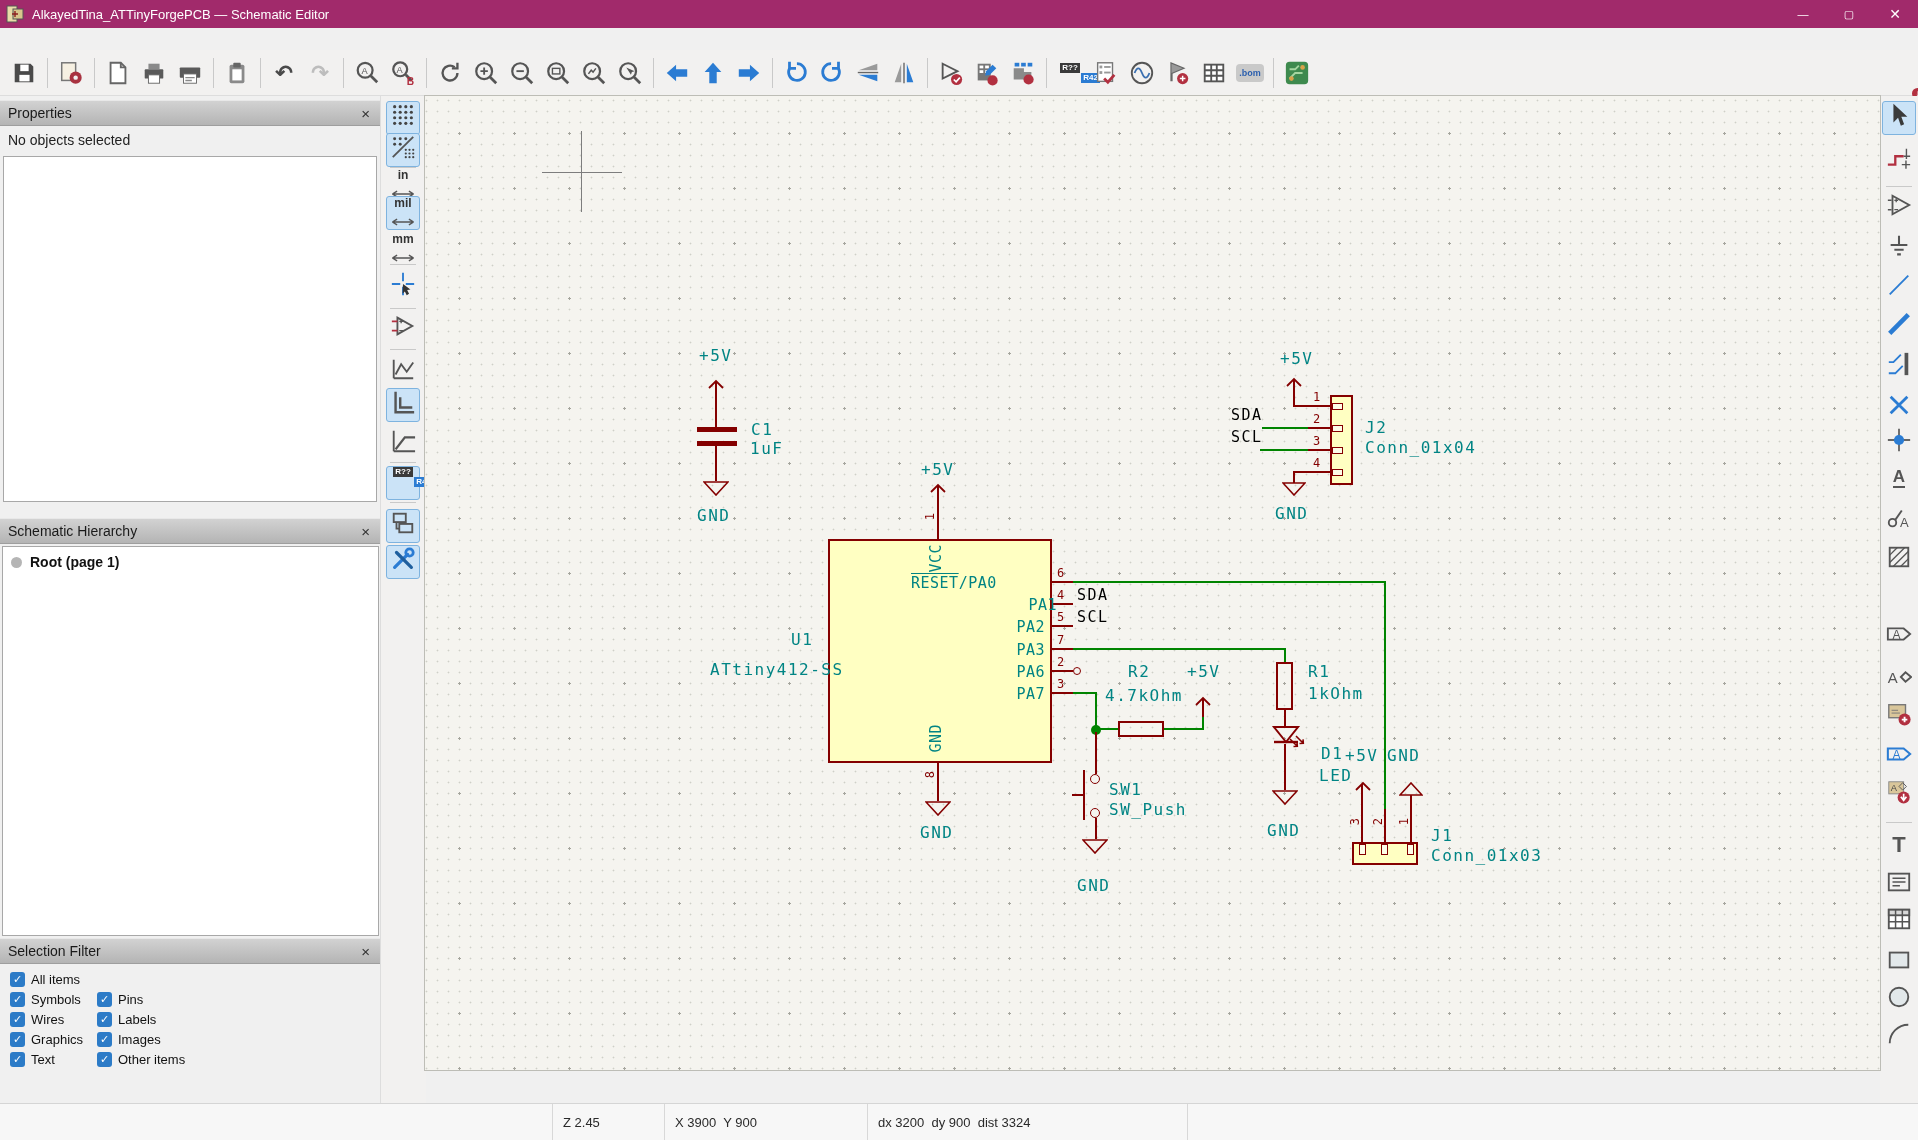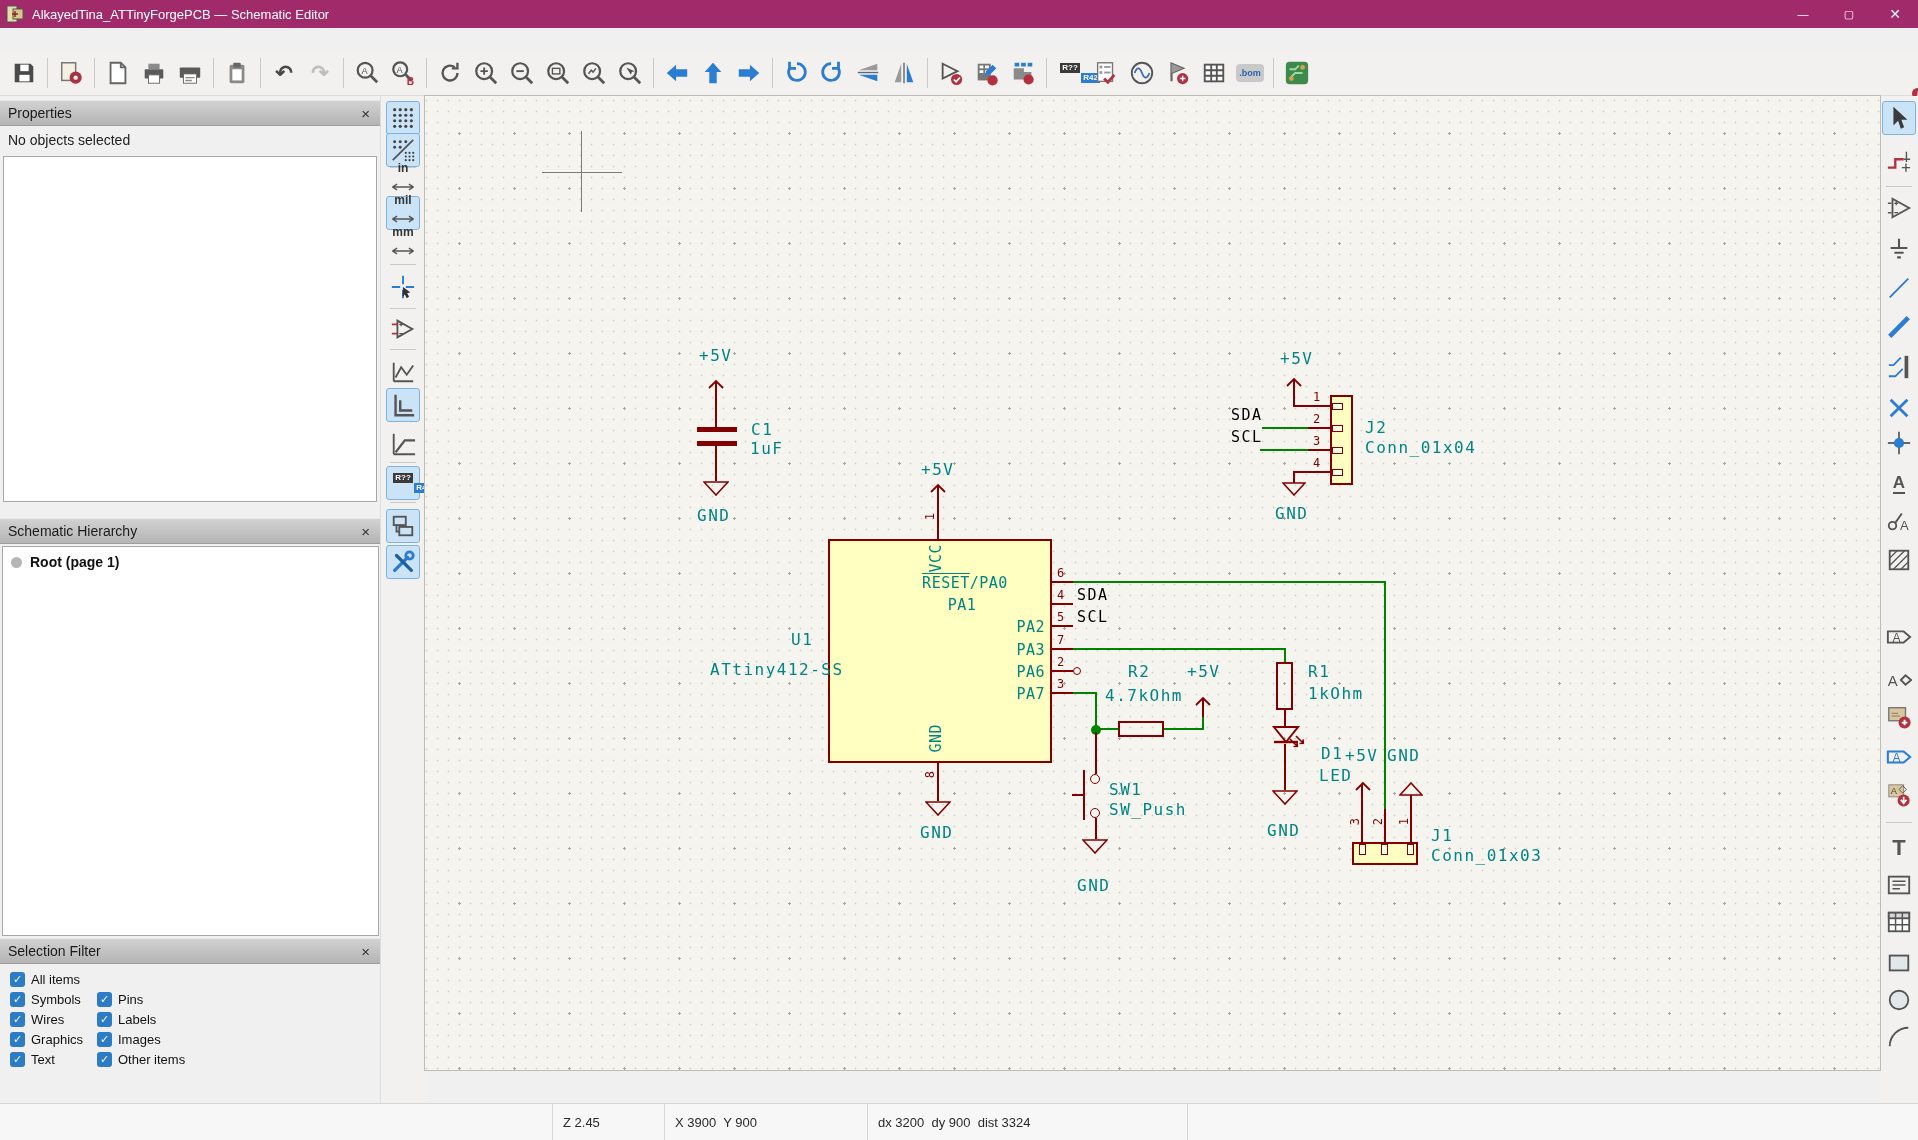--- a/index.html
+++ b/index.html
@@ -32,21 +32,21 @@
   .ann .a2{background:#2B7CD3;color:#fff;padding:0 2px;margin-left:41px;}
   .bomtag{background:#C9C9C9;border-radius:4px;color:#2B5FAE;font-size:9px;font-weight:bold;
           padding:4px 3px;position:relative;}
   .badge{position:absolute;right:-5px;bottom:-4px;width:11px;height:11px;border-radius:50%;
          background:#B23040;color:#fff;font-size:8px;display:flex;align-items:center;
          justify-content:center;font-weight:bold;}
   
   .lcol{position:absolute;left:380px;top:96px;width:45px;height:1007px;background:#F2F1F0;
         border-left:1px solid #DDD;}
   .rcol{position:absolute;left:1880px;top:96px;width:38px;height:1007px;background:#F2F1F0;}
-  .sbtn{position:absolute;left:5px;width:32px;height:32px;display:flex;align-items:center;
+  .sbtn{position:absolute;left:5px;width:32px;height:32px;display:flex;align-items:flex-start;
         justify-content:center;border-radius:3px;border:1px solid transparent;}
   .rcol .sbtn{left:2px;}
   .sbtn svg{width:26px;height:26px;}
   .sbtn.on{background:#CBE3F7;border-color:#7EB3DF;}
   .lsep{position:absolute;left:9px;width:26px;height:1px;background:#C9C9C9;}
   .rcol .lsep{left:6px;}
   .unit{display:flex;flex-direction:column;align-items:center;line-height:12px;
         font-size:12px;color:#333;font-weight:bold;}
   
   .pcol{position:absolute;left:0;top:96px;width:380px;height:1007px;background:#F0F0F0;}
@@ -706,22 +706,22 @@
     <div class="ln" style="left:627px;top:529px;width:21px;height:2px"></div>
     <div class="ln" style="left:627px;top:552px;width:21px;height:2px"></div>
     <div class="ln" style="left:627px;top:574px;width:21px;height:2px"></div>
     <div class="ln" style="left:627px;top:596px;width:21px;height:2px"></div>
     <span class="pnum" style="left:632px;top:470px">6</span>
     <span class="pnum" style="left:632px;top:492px">4</span>
     <span class="pnum" style="left:632px;top:514px">5</span>
     <span class="pnum" style="left:632px;top:537px">7</span>
     <span class="pnum" style="left:632px;top:559px">2</span>
     <span class="pnum" style="left:632px;top:581px">3</span>
-    <div class="pname" style="left:465px;top:478px;width:150px;text-align:center"><span class="ovl">RESET</span><span>/PA0</span></div>
-    <div class="pname" style="left:462px;top:500px;width:150px;text-align:center">PA1</div>
+    <div class="pname" style="left:486px;top:478px;width:150px;text-align:left"><span class="ovl">RESET</span><span>/PA0</span></div>
+    <div class="pname" style="left:482px;top:500px;width:150px;text-align:right">PA1</div>
     <div class="pname" style="left:470px;top:522px;width:150px;text-align:right">PA2</div>
     <div class="pname" style="left:470px;top:545px;width:150px;text-align:right">PA3</div>
     <div class="pname" style="left:470px;top:567px;width:150px;text-align:right">PA6</div>
     <div class="pname" style="left:470px;top:589px;width:150px;text-align:right">PA7</div>
     <div class="oc" style="left:648px;top:571px;width:8px;height:8px"></div>
     <span class="st blk" style="left:652px;top:490px;font-size:15px">SDA</span>
     <span class="st blk" style="left:652px;top:512px;font-size:15px">SCL</span>
 
     <div class="wr" style="left:648px;top:485px;width:313px;height:2px"></div>
     <div class="wr" style="left:959px;top:485px;width:2px;height:230px"></div>

